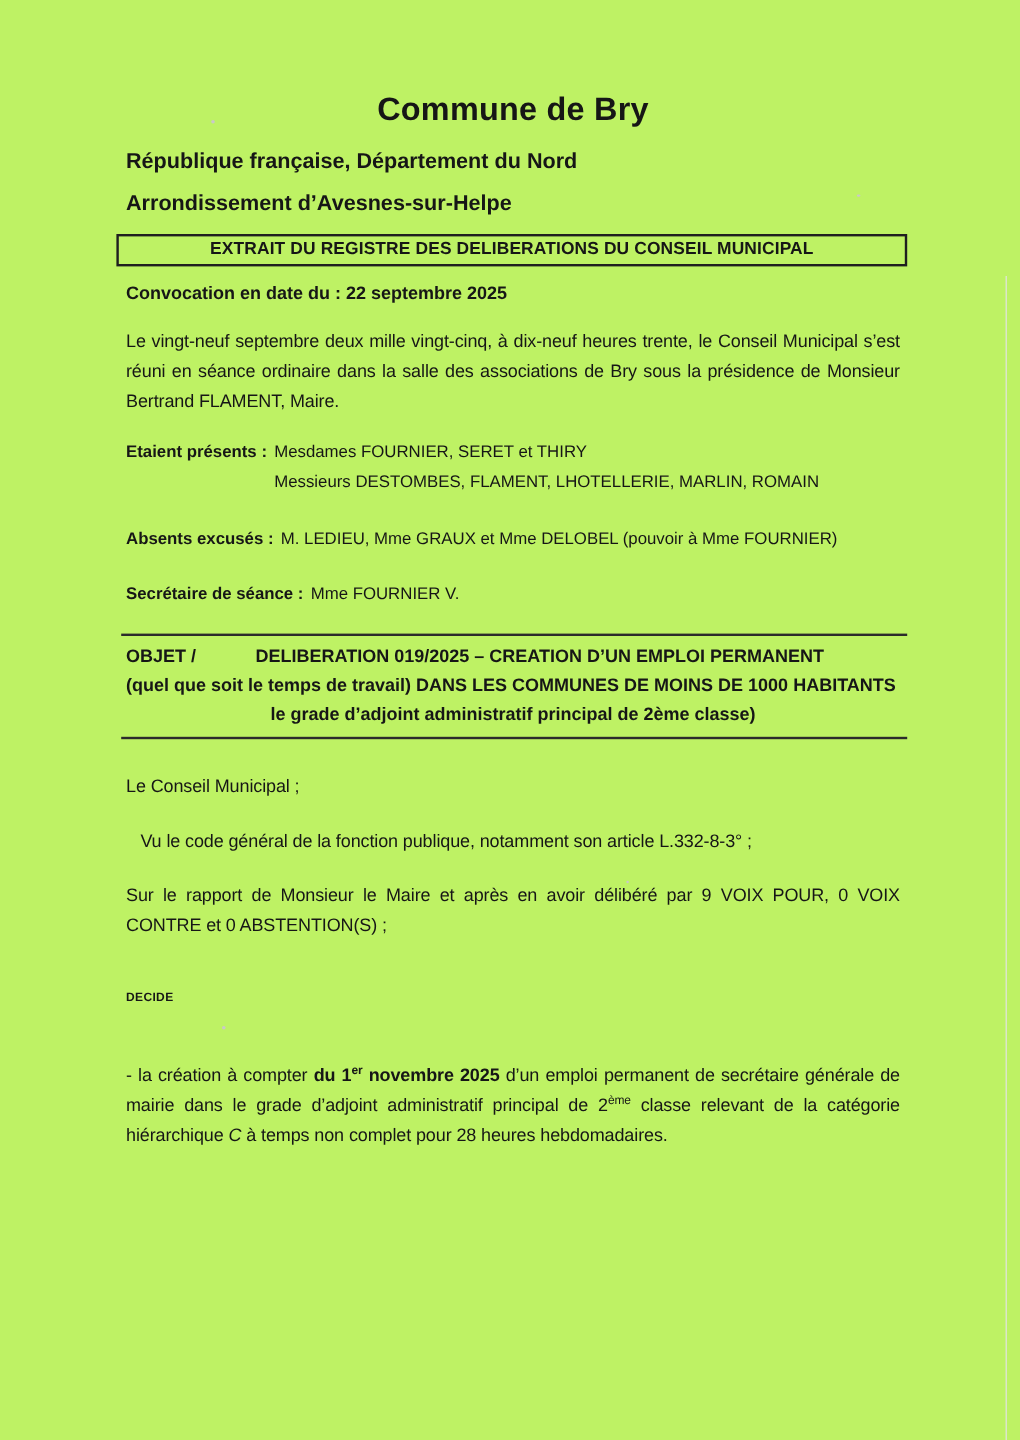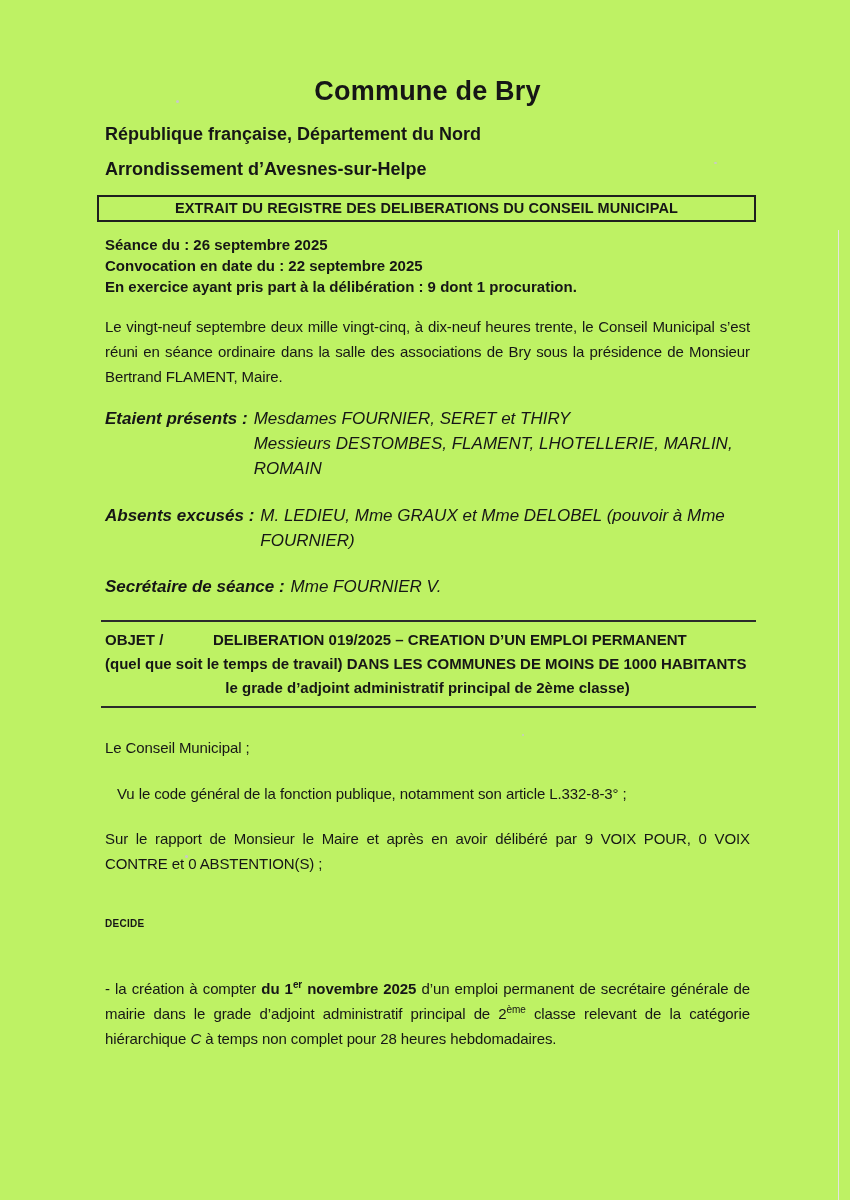--- a/index.html
+++ b/index.html
@@ -56,23 +56,22 @@
   
   .para {
     font-size: 15px;
     line-height: 25px;
     text-align: justify;
     letter-spacing: -0.1px;
   }
   .intro-para { margin-top: 17px; }
   .attend-row {
     display: flex;
-    font-size: 17px;
+    font-size: 14px;
     line-height: 25px;
-    font-style: italic;
   }
   .attend-row .label { font-weight: bold; white-space: nowrap; }
   .attend-row .value { margin-left: 6px; }
   .presents-row { margin-top: 17px; }
   .absents-row { margin-top: 22px; }
   .secretaire-row { margin-top: 21px; }
   
   .rule {
     border: none;
     border-top: 2px solid #2b2b2b;
@@ -124,23 +123,21 @@
 
   <div class="content">
 
     <div class="doc-title">Commune de Bry</div>
     <div class="doc-subtitle s1">République française, Département du Nord</div>
     <div class="doc-subtitle s2">Arrondissement d’Avesnes-sur-Helpe</div>
 
     <div class="banner-box">EXTRAIT DU REGISTRE DES DELIBERATIONS DU CONSEIL MUNICIPAL</div>
 
     <div class="meta-block">
-      <div>Séance du : 26 septembre 2025</div>
       <div>Convocation en date du : 22 septembre 2025</div>
-      <div>En exercice ayant pris part à la délibération : 9 dont 1 procuration.</div>
     </div>
 
     <div class="para intro-para">Le vingt-neuf septembre deux mille vingt-cinq, à dix-neuf heures trente, le Conseil Municipal s’est réuni en séance ordinaire dans la salle des associations de Bry sous la présidence de Monsieur Bertrand FLAMENT, Maire.</div>
 
     <div class="attend-row presents-row">
       <span class="label">Etaient présents :</span>
       <span class="value">
         <div>Mesdames FOURNIER, SERET et THIRY</div>
         <div>Messieurs DESTOMBES, FLAMENT, LHOTELLERIE, MARLIN, ROMAIN</div>
       </span>

